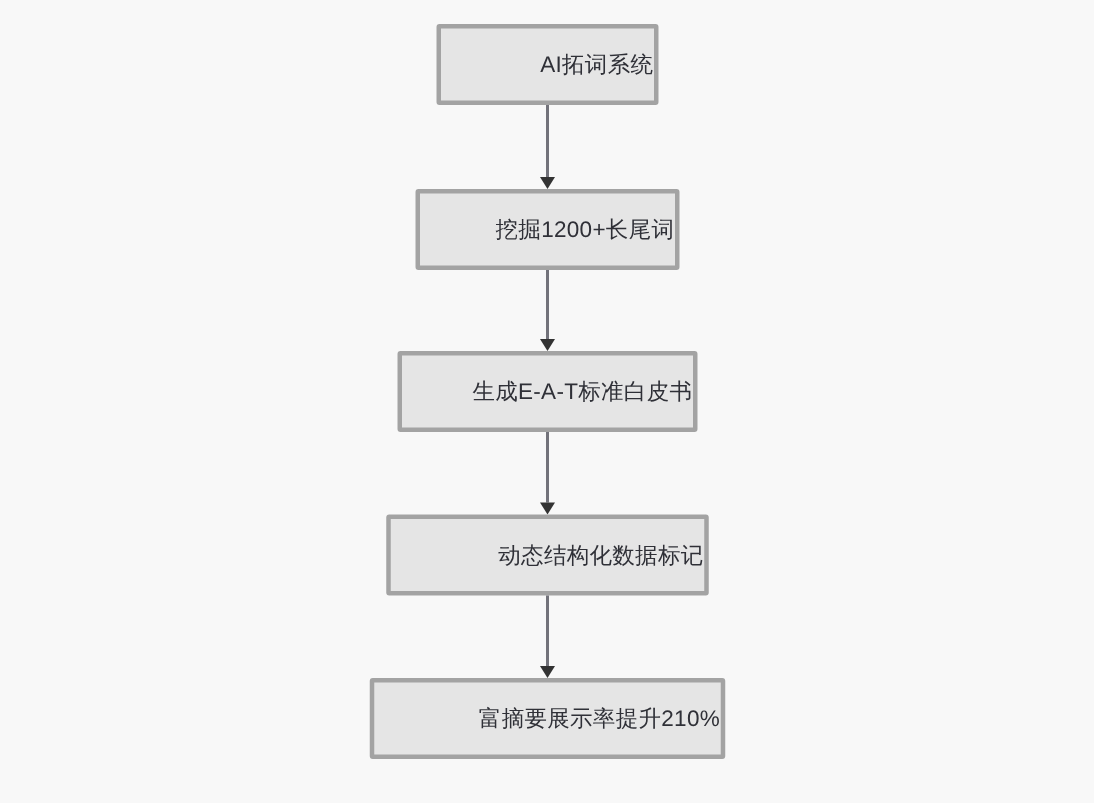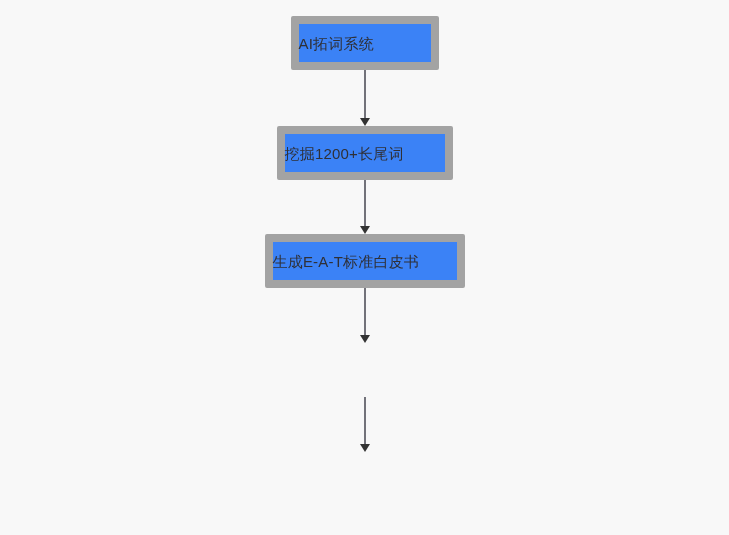--- a/index.html
+++ b/index.html
@@ -18,26 +18,26 @@
   #flowchart {
     position: relative;
     width: 729px;
     height: 535px;
     background: #f8f8f8;
   }
 
   .node {
     position: absolute;
     box-sizing: border-box;
-    background: #3b82f6;
-    border: 8px solid #a3a3a3;
+    background: #e5e5e5;
+    border: 3px solid #a3a3a3;
     border-radius: 2px;
     display: flex;
     align-items: center;
-    justify-content: flex-start;
+    justify-content: flex-end;
     height: 54px;
     left: 50%;
     transform: translateX(-50%);
   }
 
   .node .node-label {
     font-size: 15px;
     color: #2f3037;
     line-height: 1;
     letter-spacing: 0.2px;
@@ -113,20 +113,26 @@
 
   <div class="node" id="node-2">
     <span class="node-label">生成E-A-T标准白皮书</span>
   </div>
 
   <div class="edge" id="edge-2">
     <div class="edge-line"></div>
     <div class="edge-arrow"></div>
   </div>
 
+  <div class="node" id="node-3">
+    <span class="node-label">动态结构化数据标记</span>
+  </div>
 
   <div class="edge" id="edge-3">
     <div class="edge-line"></div>
     <div class="edge-arrow"></div>
   </div>
 
+  <div class="node" id="node-4">
+    <span class="node-label">富摘要展示率提升210%</span>
+  </div>
 
 </div>
 
 </body></html>

